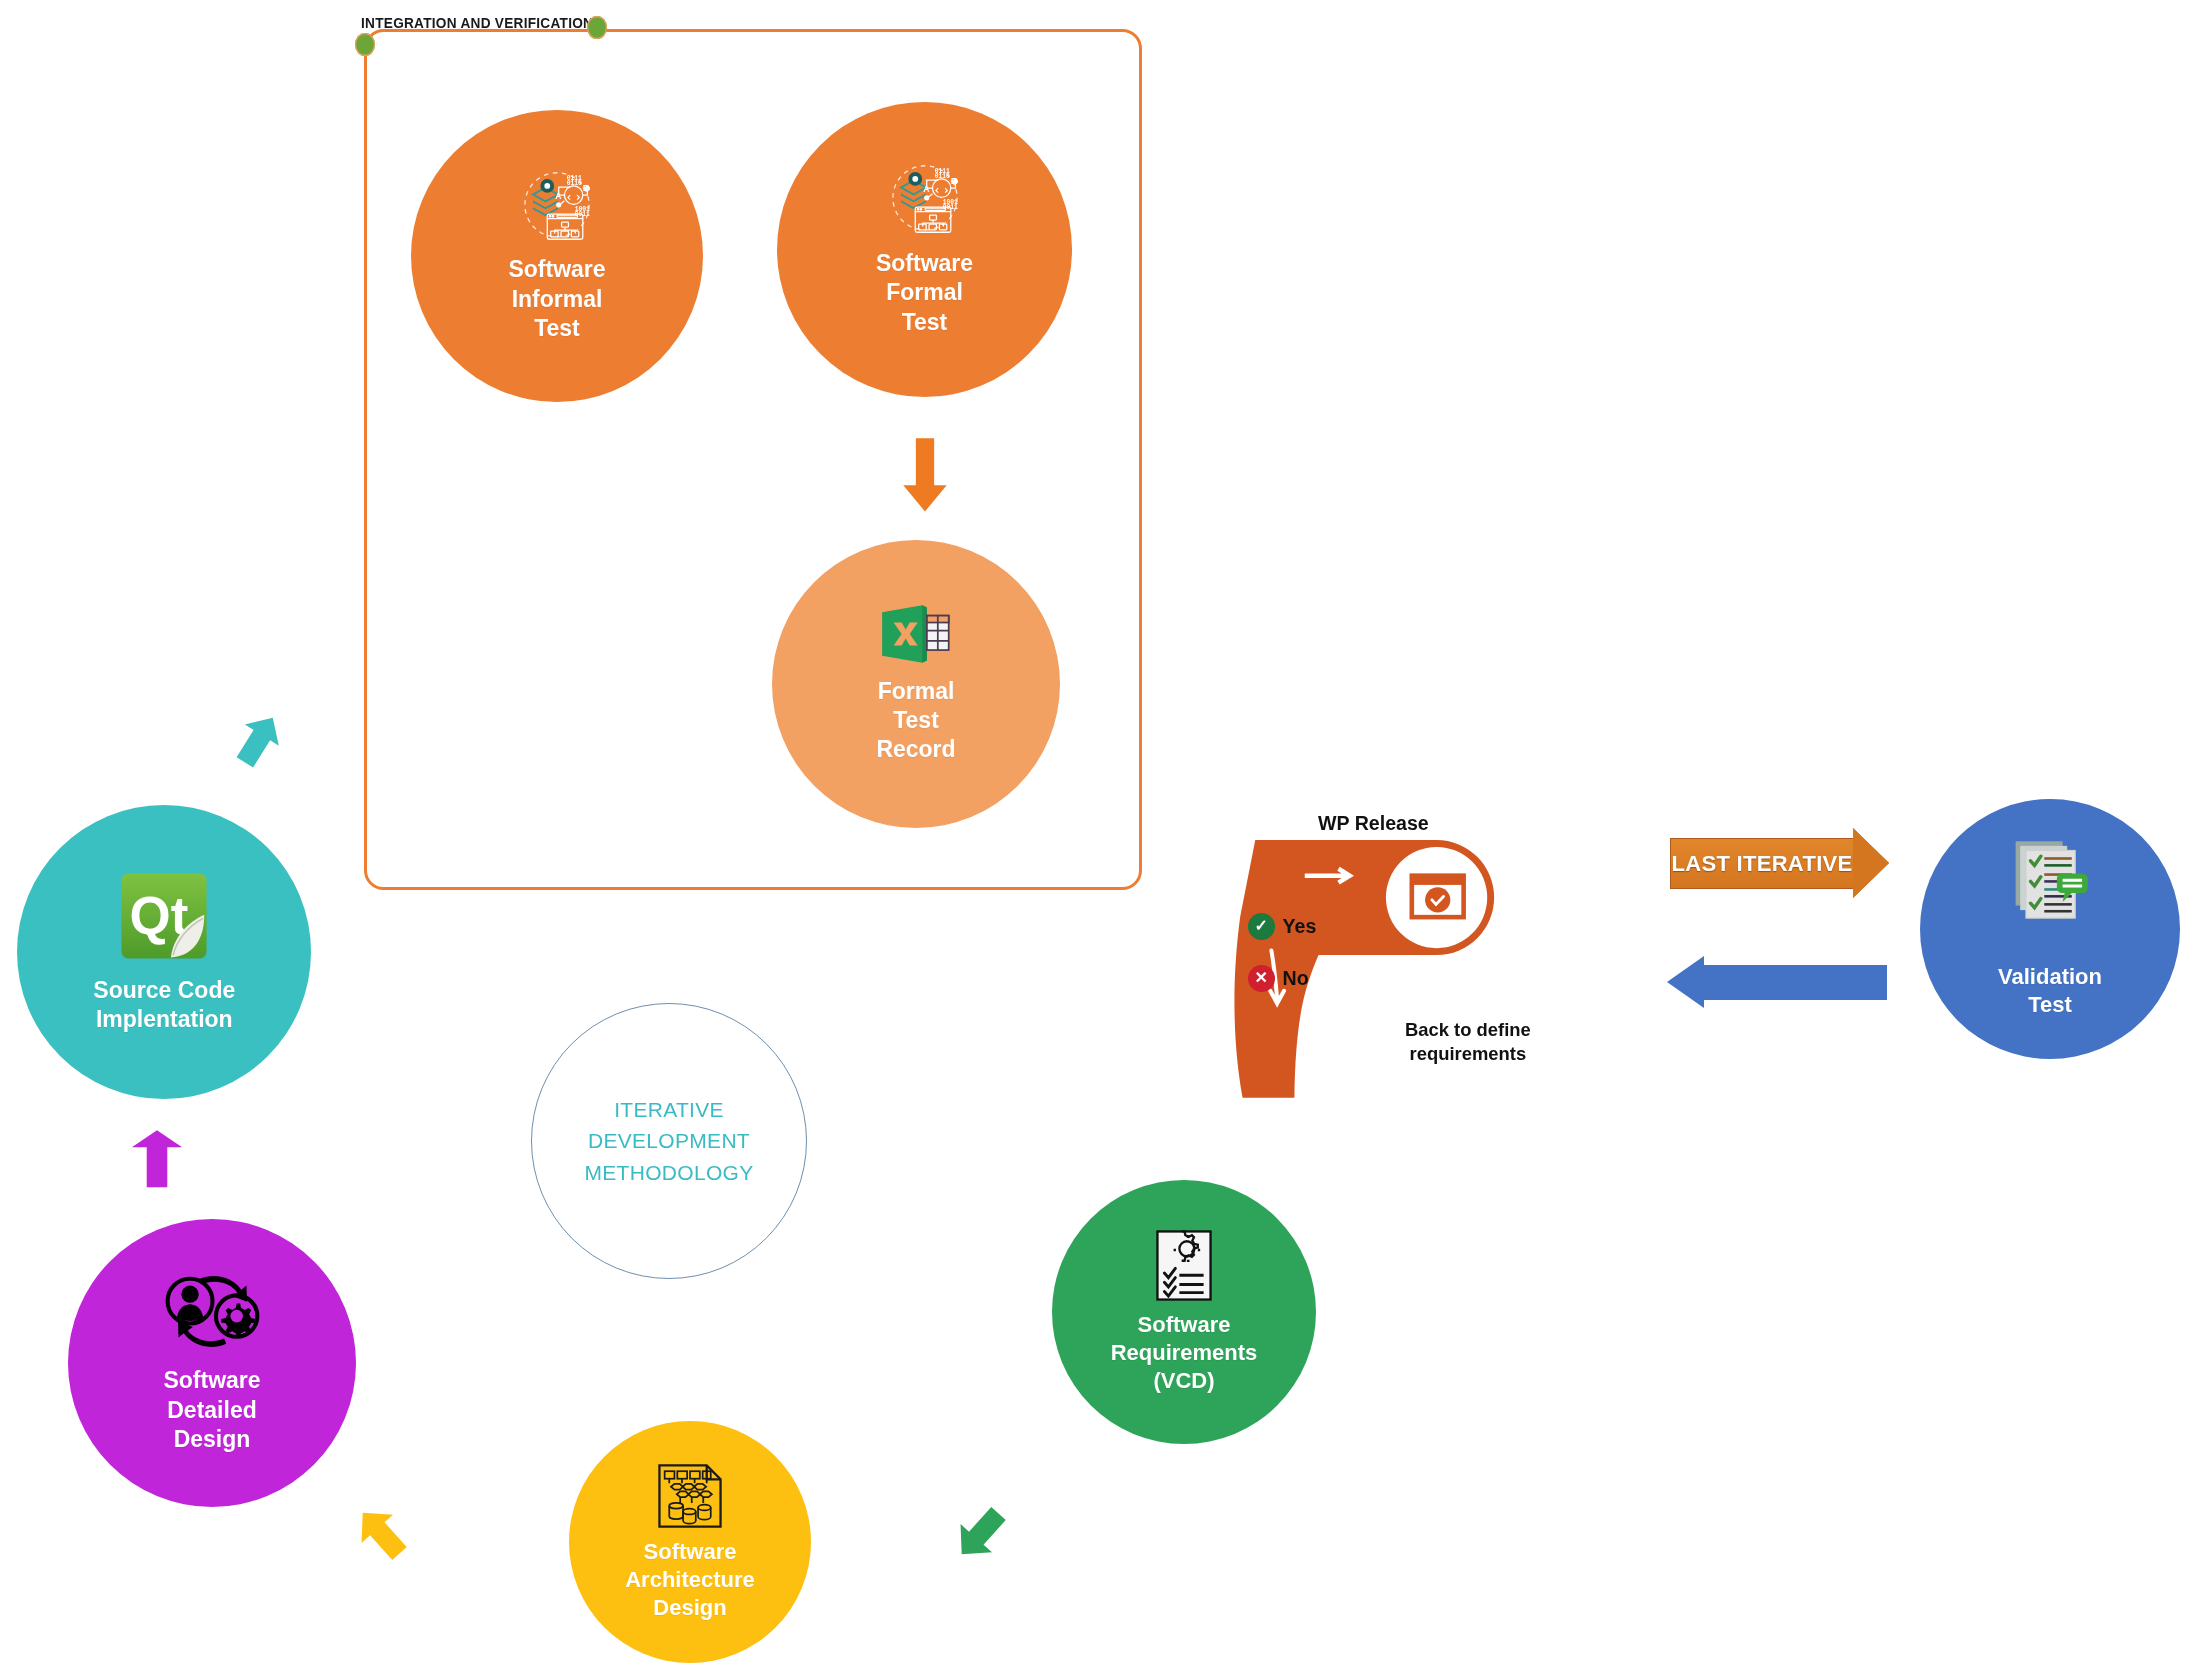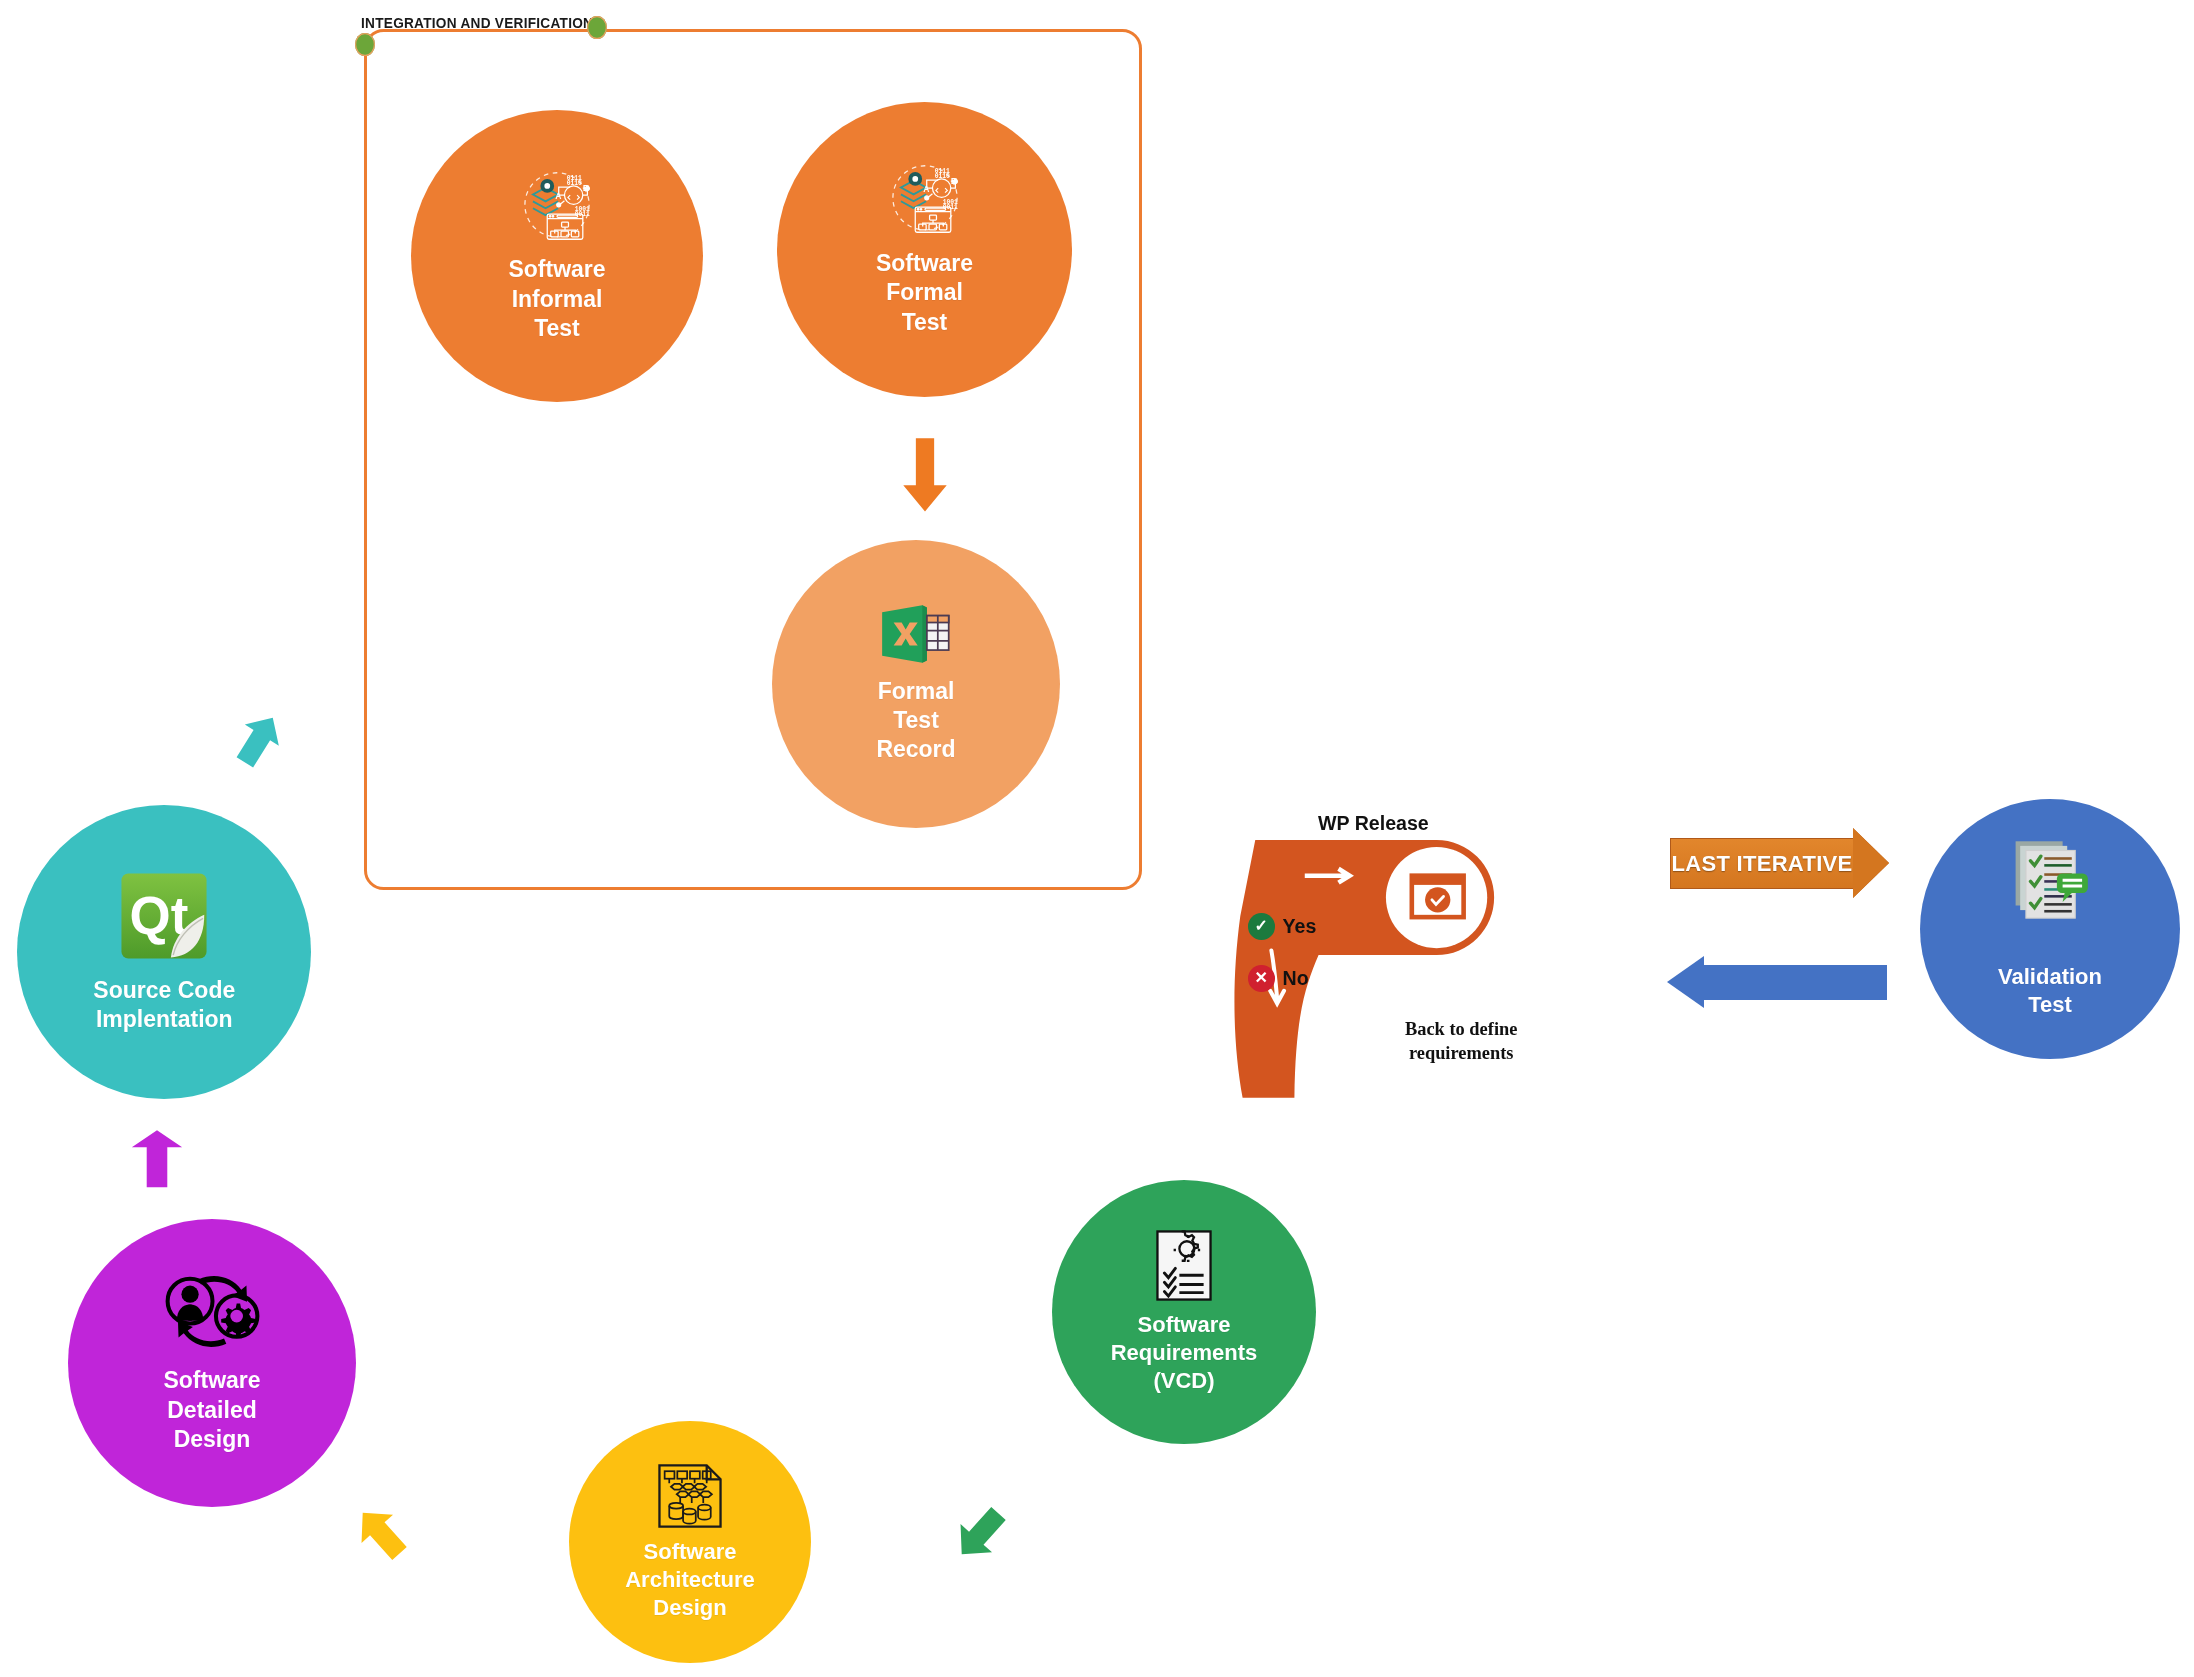--- a/index.html
+++ b/index.html
@@ -177,21 +177,21 @@
   .wp-badge {
     width: 26.5px; height: 26.5px; border-radius:50%;
     display:flex; align-items:center; justify-content:center;
     color:#fff; font-size:16px; font-weight:bold; line-height:1;
   }
   .wp-badge.yes { background:#1C7A3E; }
   .wp-badge.no  { background:#D0202F; }
   #wp-back {
     position:absolute; left: 173px; top: 206px;
     font-size: 18.4px; font-weight:bold; color:#111;
-    line-height: 1.3; white-space: pre-line; font-family: Liberation Serif, serif;
+    line-height: 1.3; white-space: pre-line;
   }
 
   
   .icosvg { display:block; }
 </style>
 </head>
 <body>
 
 <div id="stage">
 
@@ -445,20 +445,25 @@
         <g stroke="#111" stroke-width="5">
           <path d="M44 80 h42 M44 96 h42 M44 110 h42"></path>
         </g>
       </svg>
     </span>
     <span class="label">Software
 Requirements
 (VCD)</span>
   </div>
 
+  <div class="abs" id="hub">
+    <span class="label">ITERATIVE
+DEVELOPMENT
+METHODOLOGY</span>
+  </div>
 
   <div class="abs" id="wp-wrap">
     <div id="wp-title">WP Release</div>
     <div id="wp-shape">
       <svg width="271" height="259" viewBox="0 0 470 450">
         <path d="M40 0 H355 A100 100 0 0 1 355 200 H150 C128 252 110 300 108 448 H18 C2 360 -2 250 14 132 Z" fill="#D3551F"></path>
         <circle cx="355" cy="100" r="88" fill="#ffffff"></circle>
         <g>
           <rect x="312" y="62" width="90" height="72" fill="#ffffff" stroke="#D3551F" stroke-width="8"></rect>
           <rect x="312" y="62" width="90" height="16" fill="#D3551F"></rect>

